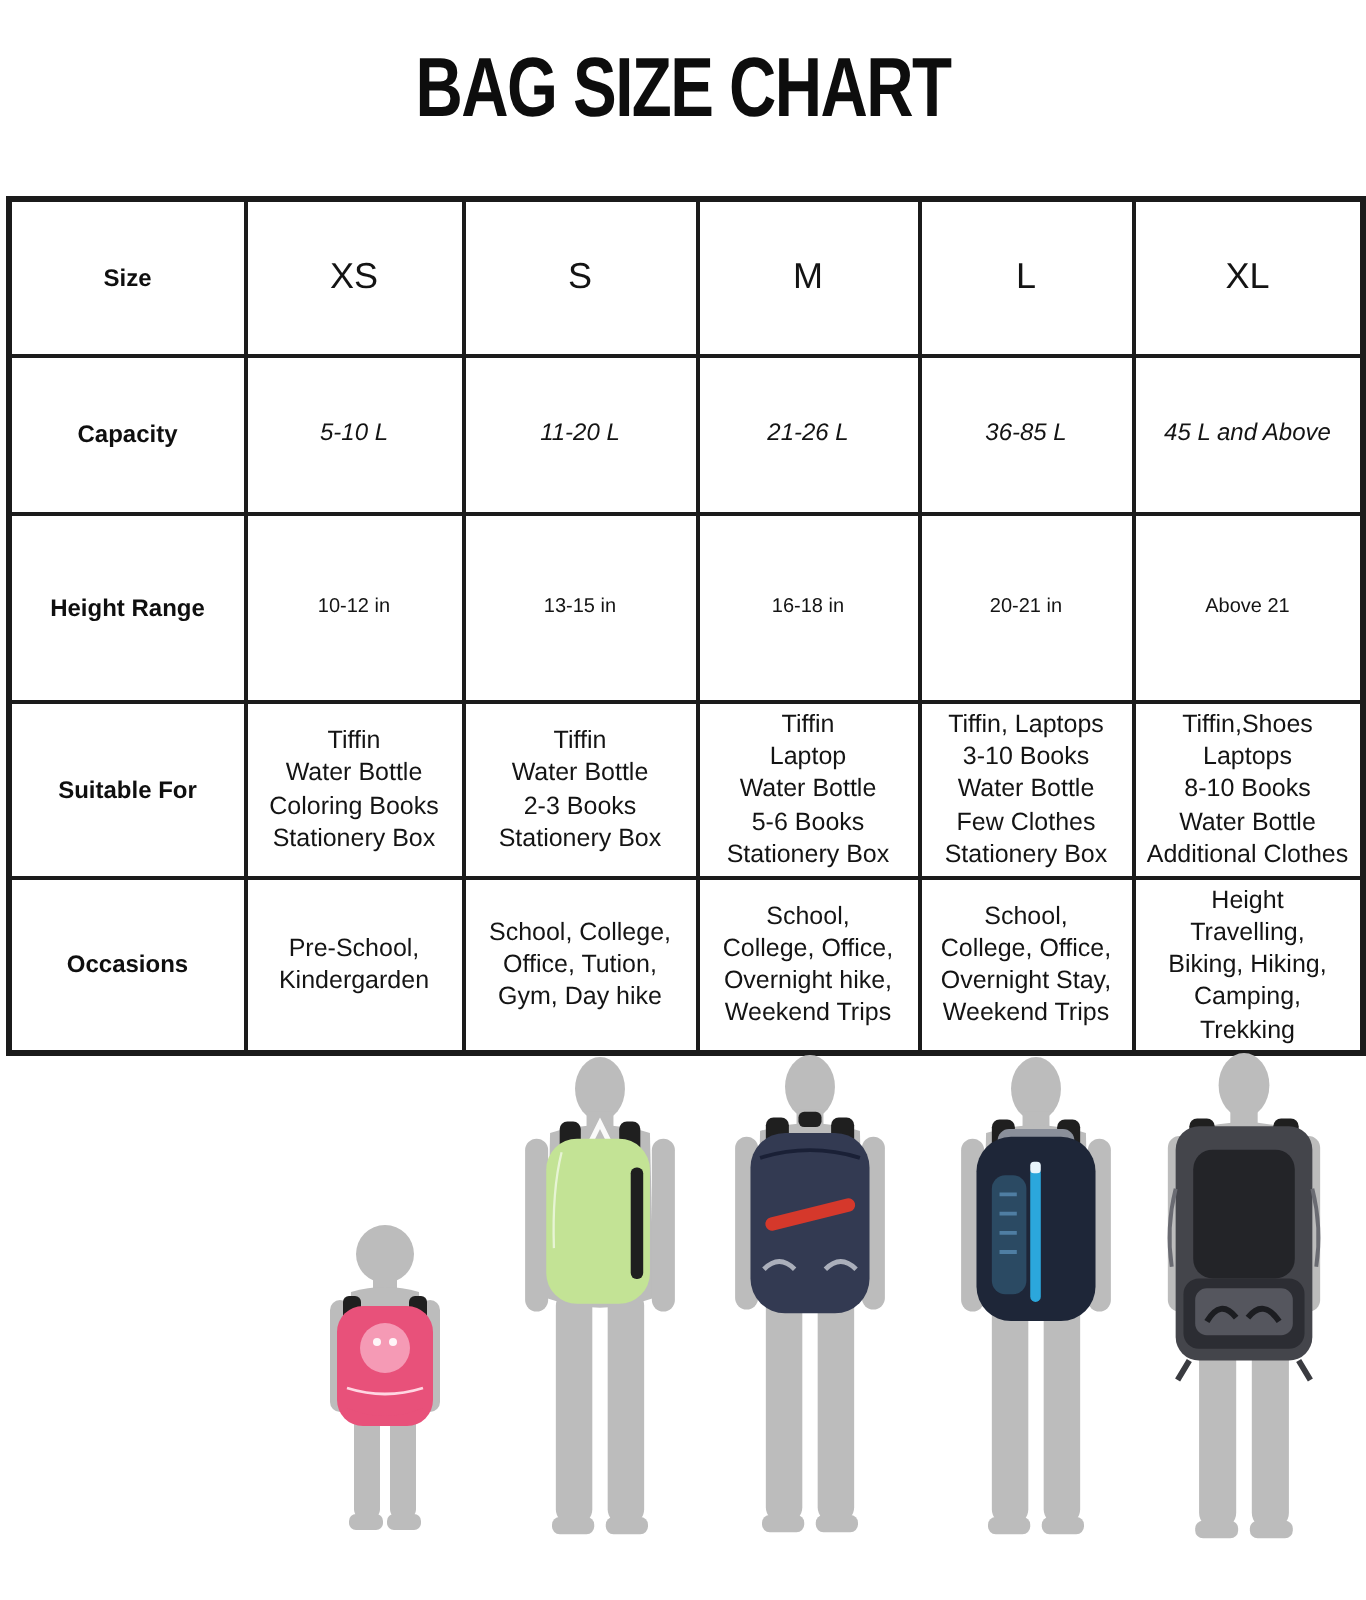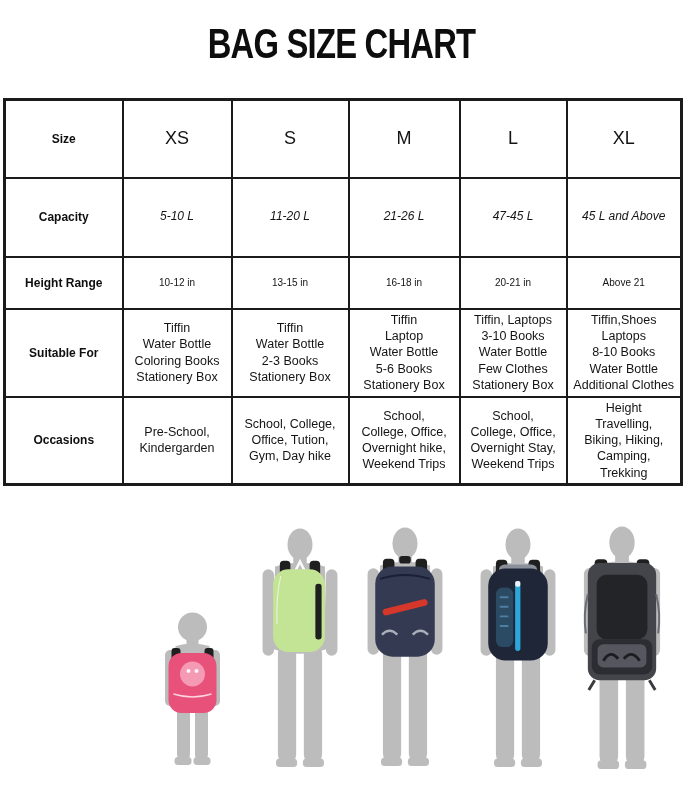--- a/index.html
+++ b/index.html
@@ -20,21 +20,21 @@
     border:3px solid #1b1b1b;
   }
   .size-table th,.size-table td{
     border:2px solid #1b1b1b;text-align:center;vertical-align:middle;
     padding:2px 3px;white-space:pre-line;
   }
   .size-table th{font-size:12px;font-weight:bold;color:#0f0f0f;}
   .size-table td{font-size:12.5px;line-height:1.3;color:#141414;}
   tr.r0{height:78px;} tr.r0 td{font-size:18px;}
   tr.r1{height:79px;} tr.r1 td{font-size:12px;font-style:italic;}
-  tr.r2{height:52px;} tr.r2 td{font-size:10px;}
+  tr.r2{height:94px;} tr.r2 td{font-size:10px;}
   tr.r3{height:88px;}
   tr.r4{height:80px;}
   col.c0{width:118px;} col.c1{width:109px;} col.c2{width:117px;}
   col.c3{width:111px;} col.c4{width:107px;} col.c5{width:115px;}
   .figures{position:absolute;left:0;top:512px;width:683px;height:288px;}
   svg.fig{position:absolute;display:block;}
   .fig-xs{left:156px;top:100px;width:73px;height:160px;}
   .fig-s {left:252px;top:16px;width:96px;height:244px;}
   .fig-m {left:357px;top:14px;width:96px;height:246px;}
   .fig-l {left:470px;top:16px;width:96px;height:244px;}
@@ -61,21 +61,21 @@
       <td>S</td>
       <td>M</td>
       <td>L</td>
       <td>XL</td>
     </tr>
     <tr class="r1">
       <th>Capacity</th>
       <td>5-10 L</td>
       <td>11-20 L</td>
       <td>21-26 L</td>
-      <td>47-45 L</td>
+      <td>36-85 L</td>
       <td>45 L and Above</td>
     </tr>
     <tr class="r2">
       <th>Height Range</th>
       <td>10-12 in</td>
       <td>13-15 in</td>
       <td>16-18 in</td>
       <td>20-21 in</td>
       <td>Above 21</td>
     </tr>

